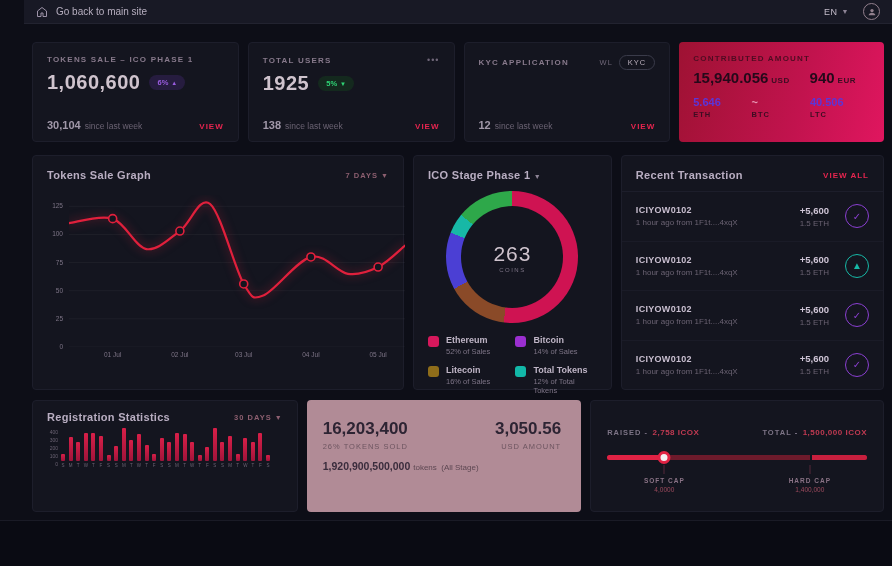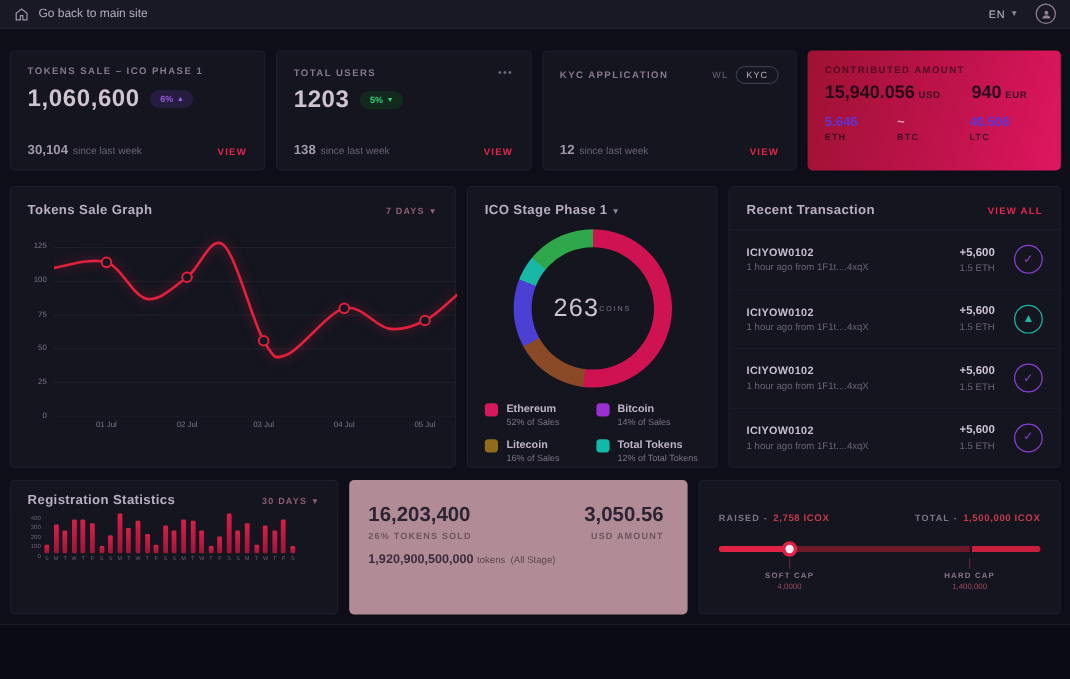--- a/index.html
+++ b/index.html
@@ -1,17 +1,17 @@
 <!DOCTYPE html>
 <html><head>
 <meta charset="utf-8">
 <style>
   * { margin:0; padding:0; box-sizing:border-box; }
   body { background:#000; font-family:"Liberation Sans","DejaVu Sans",sans-serif; }
-  .screen { width:892px; height:566px; position:relative; background:#0d0e17; overflow:hidden; }
+  .screen { width:892px; height:566px; position:relative; background:#0d0e17; overflow:hidden;padding-left:24px; }
 
   
   .topbar { height:24px; background:#181925; border-bottom:1px solid #222330;
             display:flex; align-items:center; padding:0 12px; justify-content:space-between; }
   .topbar-left { display:flex; align-items:center; gap:8px; cursor:pointer; }
   .home-ic { width:12px; height:12px; color:#9d93a8; }
   .back-label { font-size:10px; color:#b6aebf; }
   .topbar-right { display:flex; align-items:center; gap:14px; }
   .lang { font-size:9px; color:#c3bcca; letter-spacing:.5px; display:flex; align-items:center; gap:4px; cursor:pointer; }
   .chev { font-size:7px; color:#8d8496; }
@@ -70,21 +70,21 @@
   .lc-ylabel { position:absolute; left:-26px; width:20px; text-align:right; font-size:6.5px; color:#7d7486; }
   .lc-xrow { position:relative; height:14px; margin:4px 16px 0 36px; }
   .lc-xlabel { position:absolute; transform:translateX(-50%); font-size:6.5px; color:#7d7486; white-space:nowrap; }
   .lc-svg path.line { filter:drop-shadow(0 0 5px rgba(224,32,60,.55)); }
 
   
   .donut-panel { width:210px; height:235px; }
   .donut-box { display:flex; justify-content:center; margin-top:2px; }
   .donut { width:132px; height:132px; border-radius:50%; position:relative; }
   .donut-hole { position:absolute; inset:15px; border-radius:50%; background:#14151f;
-                display:flex; flex-direction:row; align-items:center; justify-content:center; }
+                display:flex; flex-direction:column; align-items:center; justify-content:center; }
   .donut-val { font-size:21px; color:#cfc3cd; letter-spacing:1px; }
   .donut-lab { font-size:6px; color:#7d7486; letter-spacing:1.5px; margin-top:1px; }
   .legend { display:grid; grid-template-columns:1fr 1fr; gap:9px 6px; padding:12px 14px 0; }
   .leg-item { display:flex; gap:7px; }
   .swatch { width:11px; height:11px; border-radius:3px; margin-top:1px; flex:none; }
   .leg-name { font-size:9px; font-weight:bold; color:#bfb5c6; }
   .leg-desc { font-size:7.5px; color:#7d7486; margin-top:2px; }
 
   
   .txn-panel { width:278px; height:235px; display:flex; flex-direction:column; }
@@ -110,21 +110,21 @@
   .bars-ylab { position:absolute; right:3px; font-size:5px; color:#6b6373; }
   .bars { flex:1; display:flex; align-items:flex-end; gap:3.6px; height:42px; padding-bottom:8px; position:relative; }
   .bar-col { width:4px; display:flex; flex-direction:column; align-items:center; position:relative; }
   .bar { width:4px; border-radius:1px; background:linear-gradient(#e0204a,#b5163b); }
   .bar-lab { position:absolute; top:100%; margin-top:2px; font-size:4.5px; color:#6b6373; }
 
   .summary-panel { width:283px; height:112px; background:#b18b96; border:none; border-radius:4px; padding:11px 16px; }
   .sum-title { font-size:10.5px; font-weight:bold; color:#c0145c; }
   .sum-main { display:flex; justify-content:space-between; margin-top:8px; padding-right:4px; }
   .sum-val { font-size:17px; font-weight:bold; color:#2d2433; }
-  .sum-note { font-size:7.5px; font-weight:bold; letter-spacing:1px; color:#6d5560; margin-top:3px; }
+  .sum-note { font-size:7.5px; font-weight:normal; letter-spacing:1px; color:#6d5560; margin-top:3px; }
   .sum-note.r { text-align:right; }
   .sum-total { margin-top:9px; font-size:10.5px; font-weight:bold; color:#3a2c3c; }
   .sum-total .small { font-size:8px; font-weight:normal; color:#5d4752; }
 
   .presale-panel { width:303px; height:112px; padding:11px 16px; }
   .ps-title { font-size:11px; font-weight:bold; color:#b9aec2; }
   .ps-row { display:flex; justify-content:space-between; margin-top:9px; }
   .ps-lab { font-size:7.5px; font-weight:bold; letter-spacing:1px; color:#7d7486; }
   .ps-val { font-size:8px; font-weight:bold; letter-spacing:.5px; color:#c13a52; }
   .track-wrap { position:relative; margin-top:12px; height:26px; }
@@ -186,21 +186,21 @@
           <span class="view-link">VIEW</span>
         </div>
       </div>
 
       <div class="card stat-card">
         <div class="card-head">
           <span class="stat-title">TOTAL USERS</span>
           <span class="dots">•••</span>
         </div>
         <div class="value-row">
-          <span class="stat-value">1203</span>
+          <span class="stat-value">1925</span>
           <span class="badge green">
             <span>5%</span>
               <span class="arr">▼</span>
           </span>
         </div>
         <div class="stat-foot">
           <span class="delta"><span>138</span><span class="delta-note">since last week</span></span>
           <span class="view-link">VIEW</span>
         </div>
       </div>

